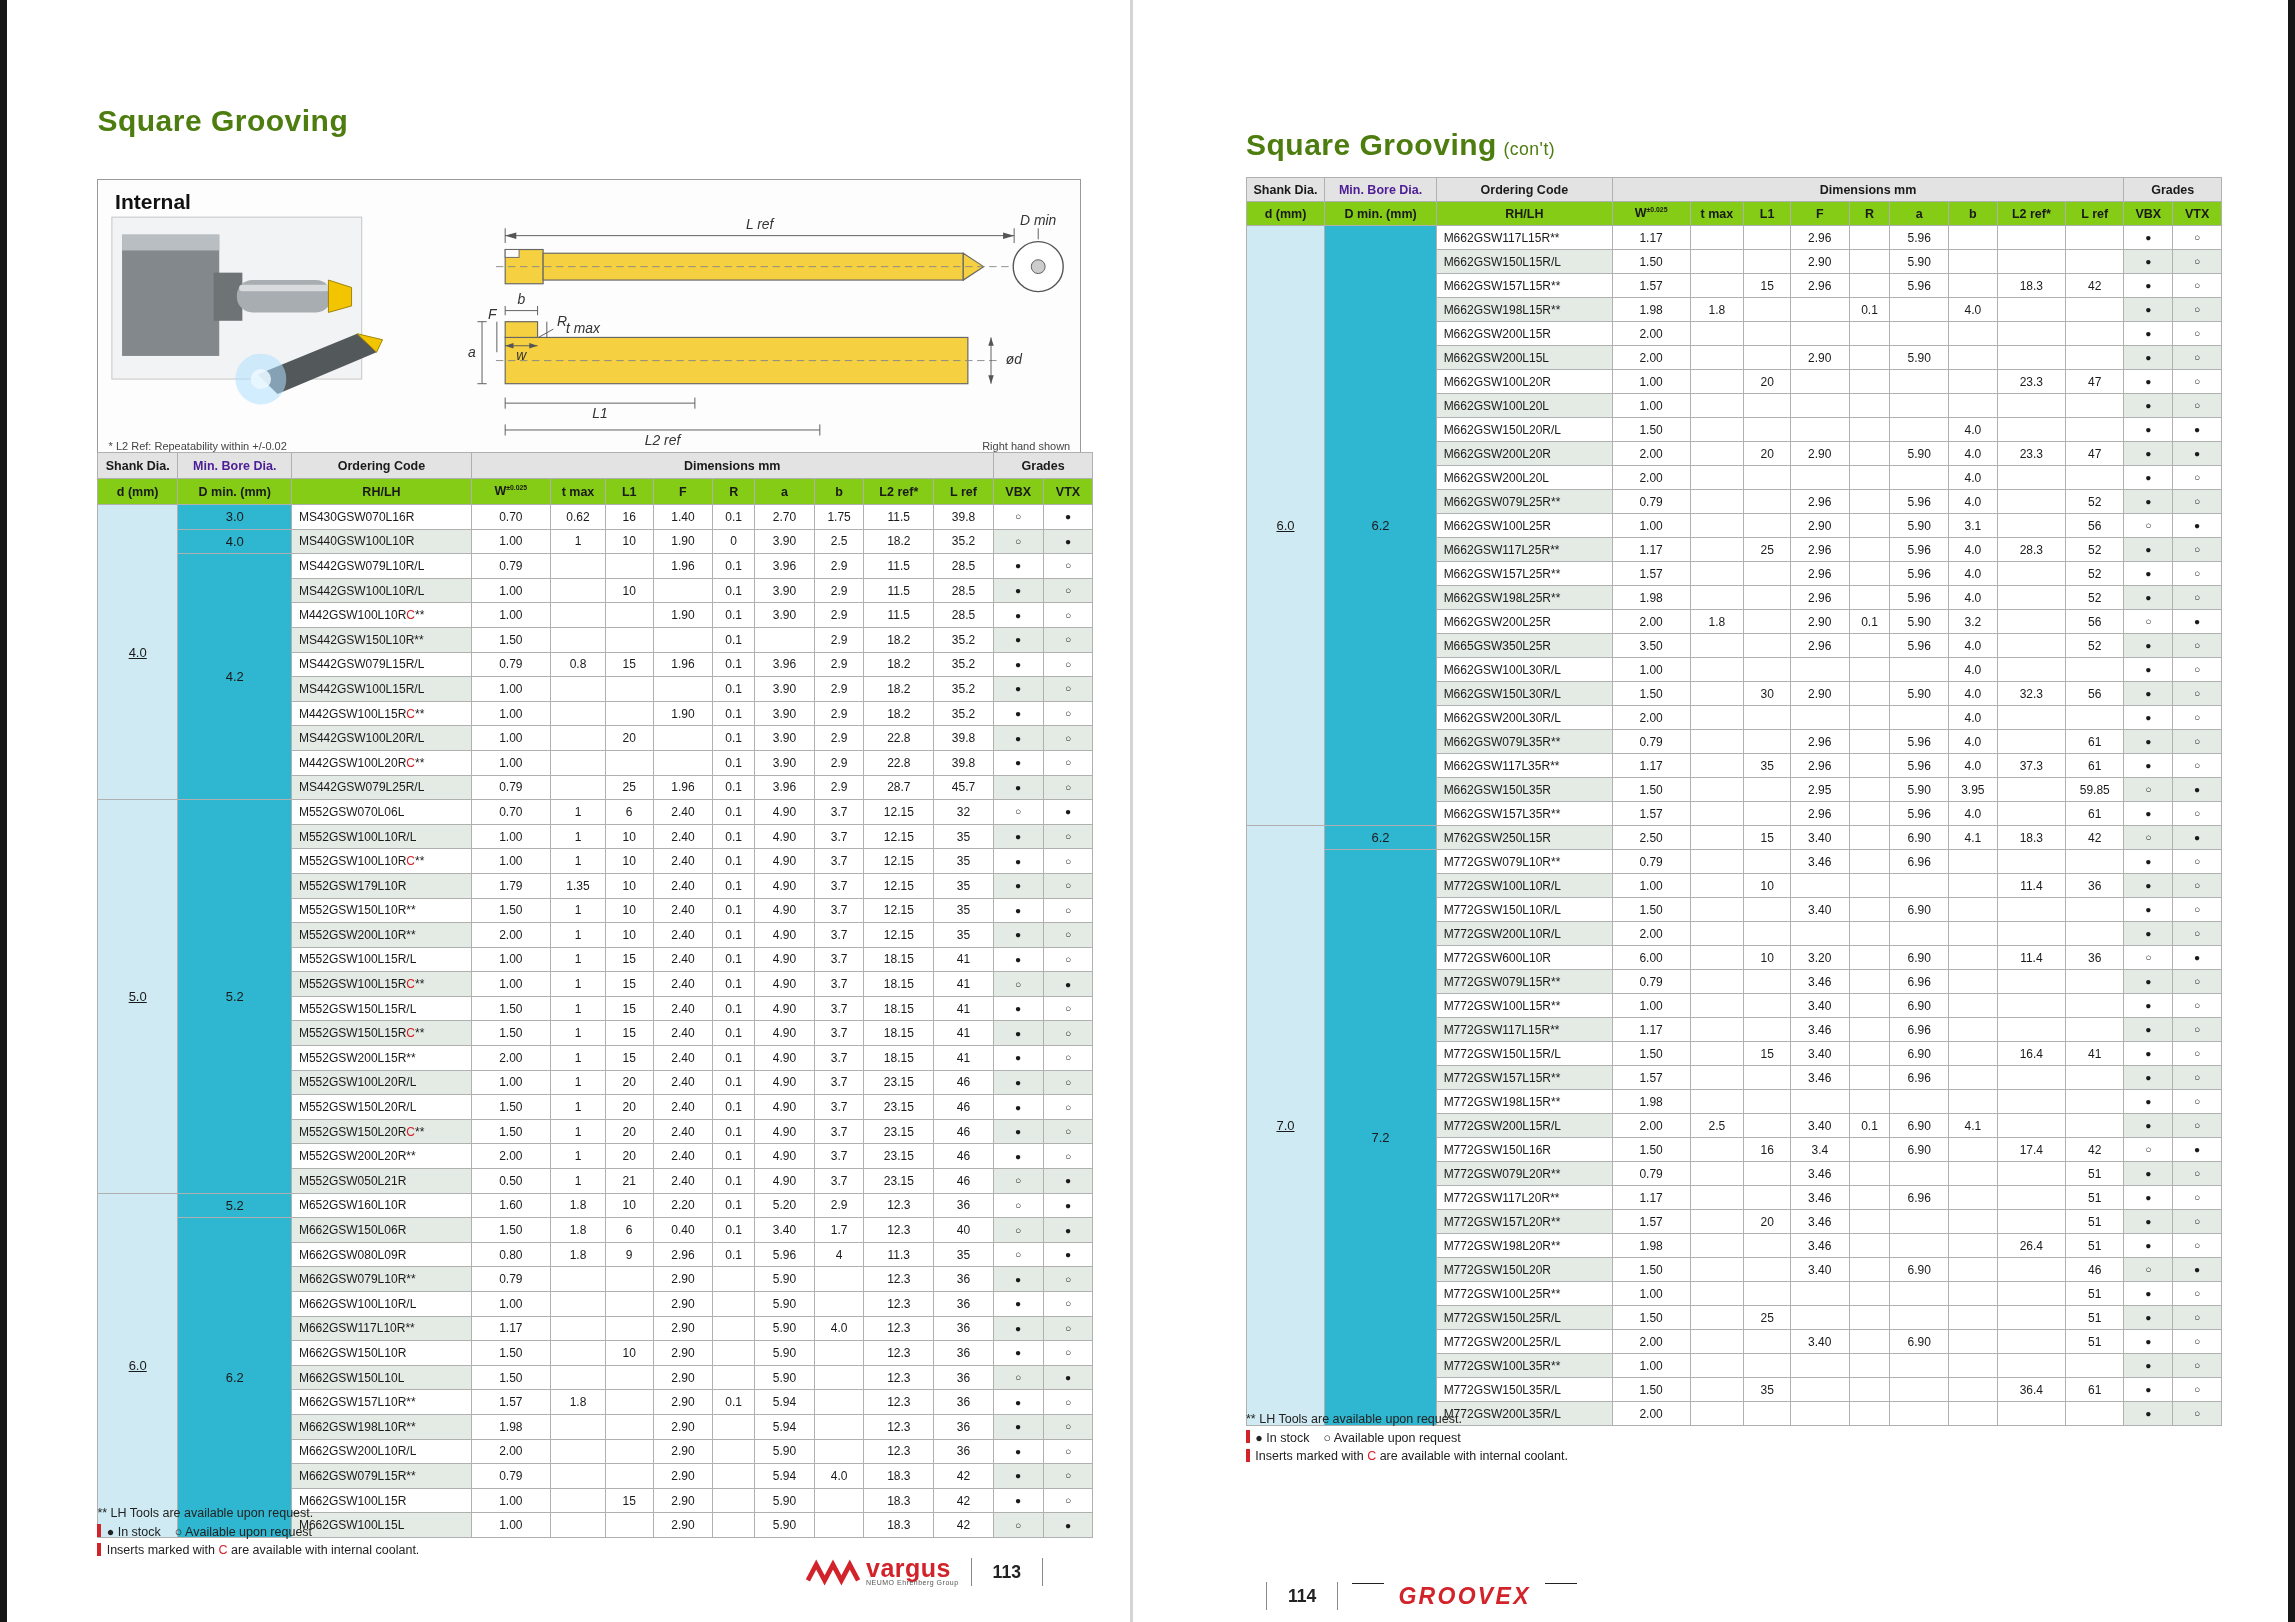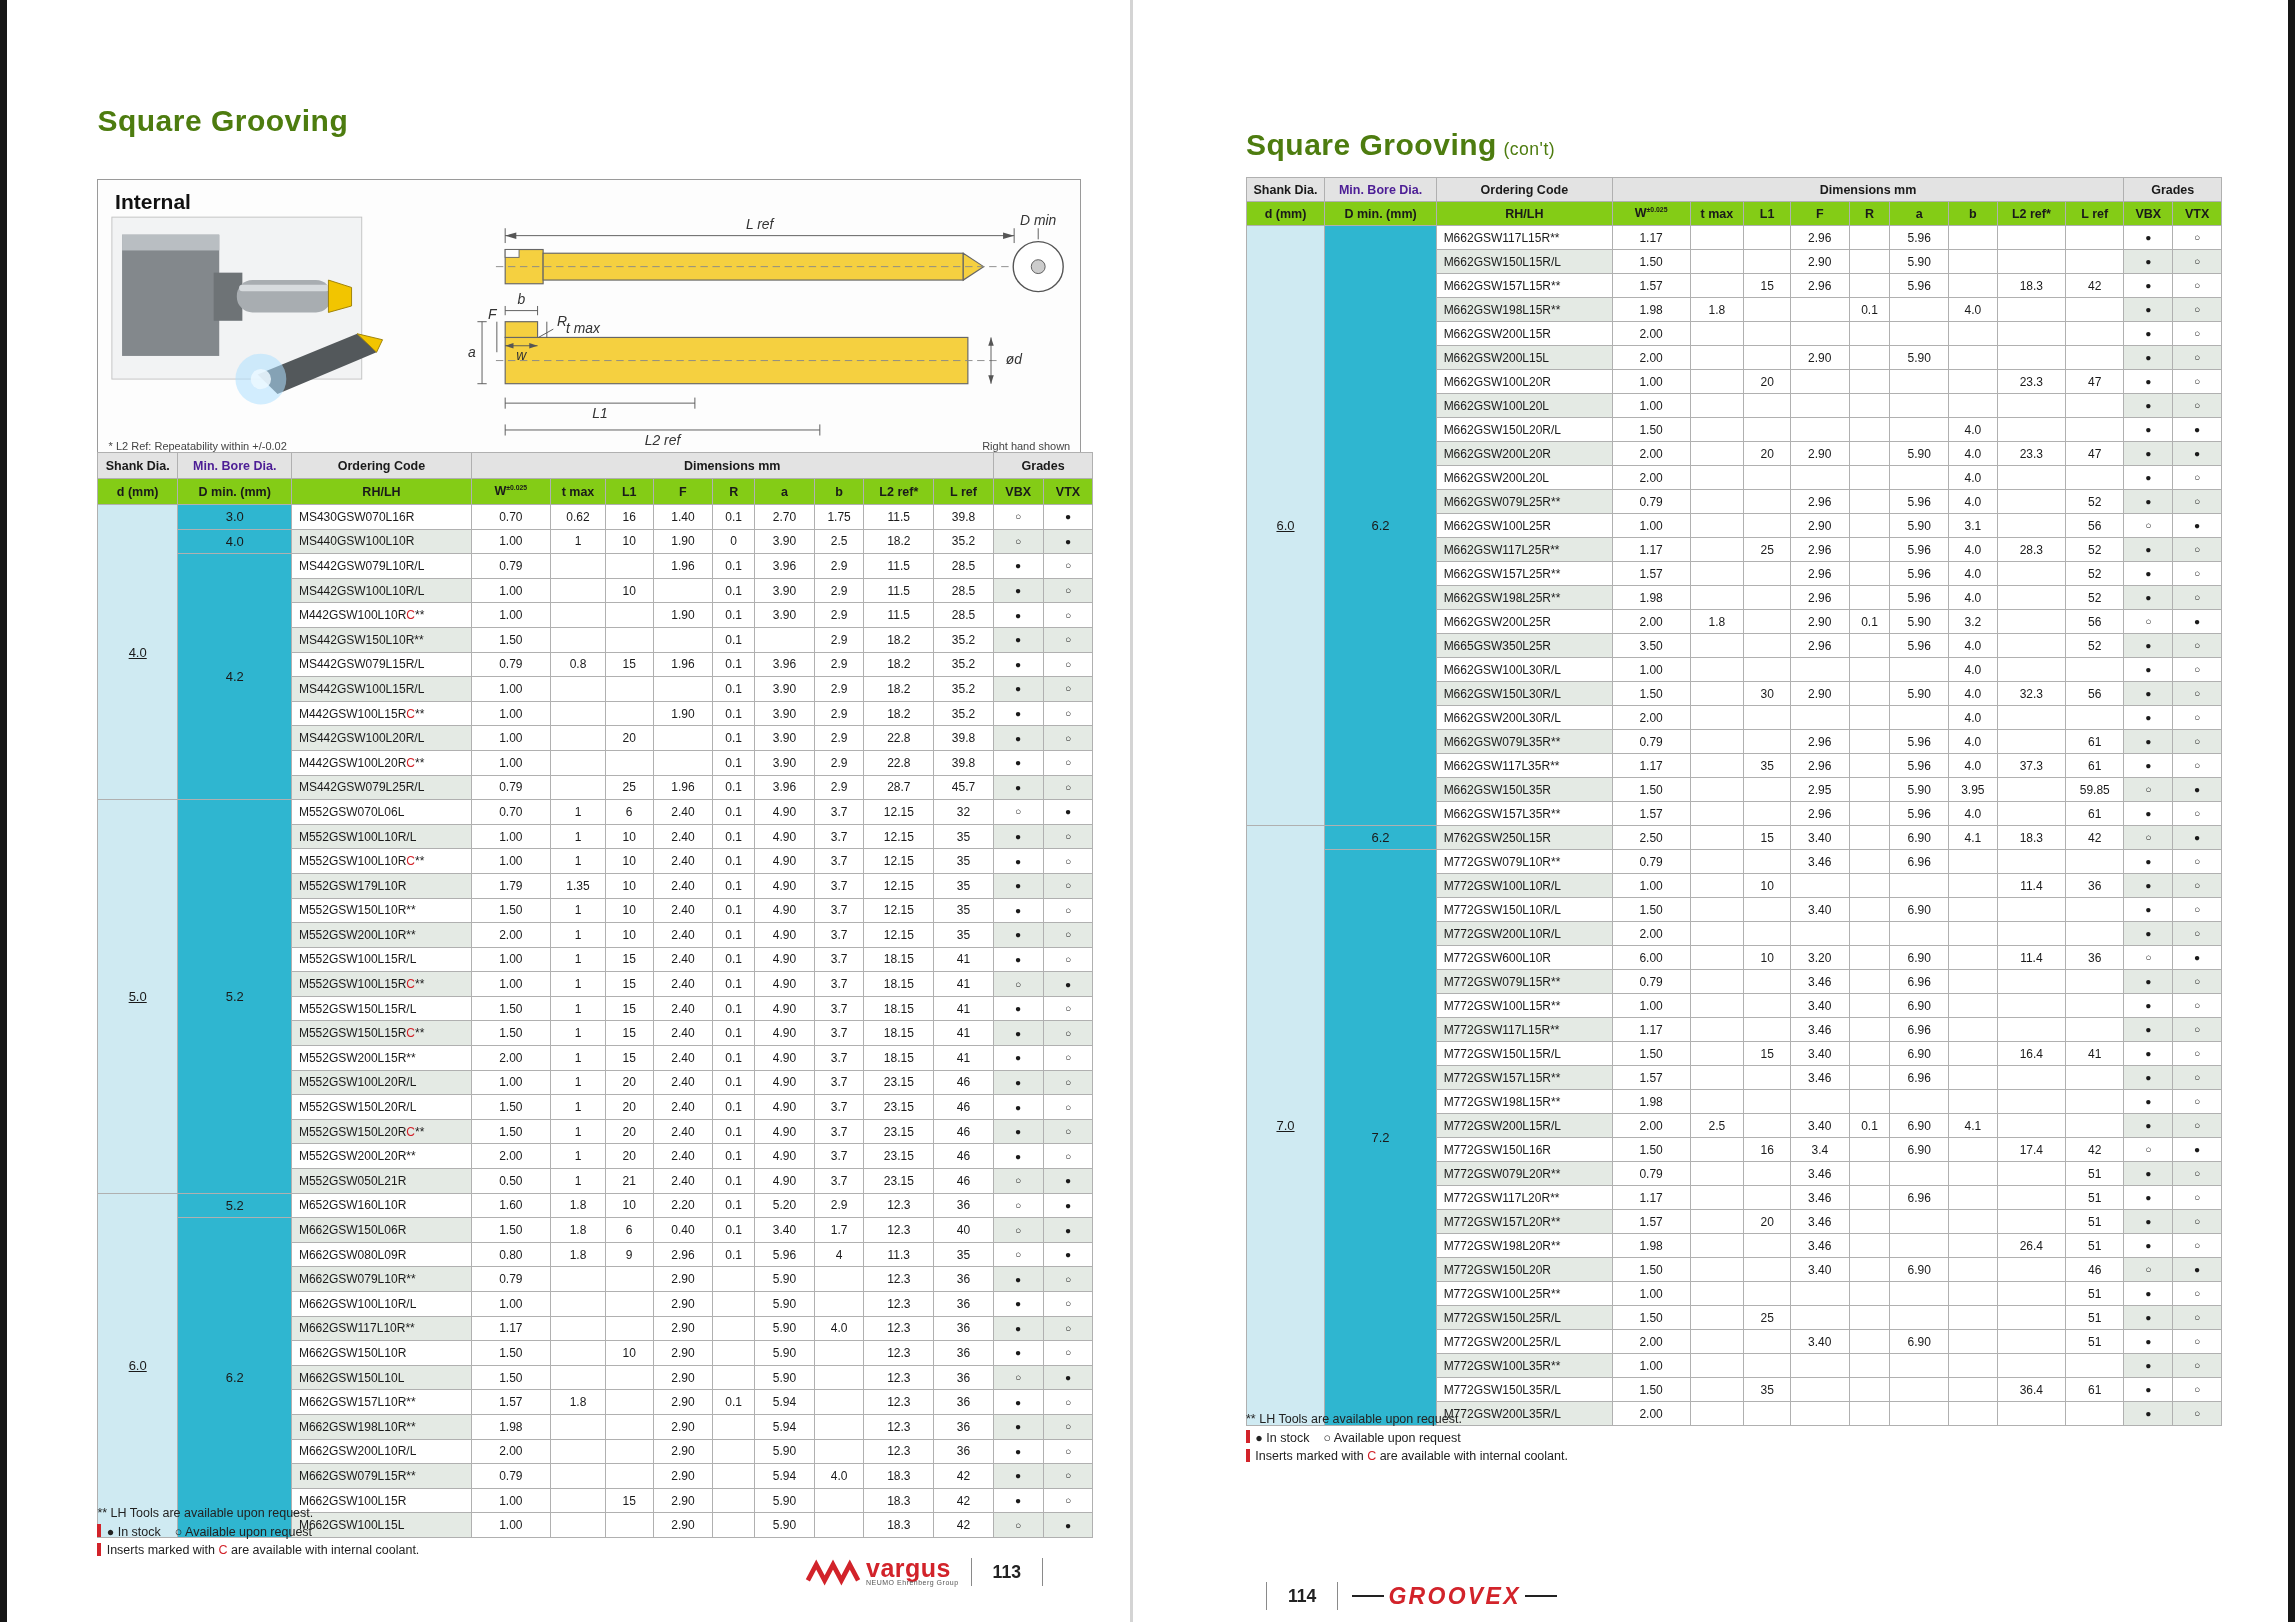--- a/index.html
+++ b/index.html
@@ -71,21 +71,21 @@
   .fn-gap{display:inline-block;width:14px;}
 
   
   .pagefoot{position:absolute;display:flex;align-items:center;gap:0;}
   .foot-113{left:798px;top:1558px;align-items:center;}
   .foot-114{left:130px;top:1558px;}
   .vlogo{display:flex;align-items:flex-end;gap:4.6px;margin-right:12px;}
   .vtext{color:#d2232a;font-weight:800;font-size:25px;line-height:20.4px;letter-spacing:0.5px;}
   .vsub{font-size:7px;color:#555;letter-spacing:0.5px;margin-top:0.9px;}
   .pgnum{font-size:17.6px;font-weight:bold;padding:0 21px;border-left:1.4px solid #8a8a8a;border-right:1.4px solid #8a8a8a;height:28px;line-height:28px;color:#222;}
-  .groovex{display:flex;align-items:center;gap:4px;margin-left:14px;}
+  .groovex{display:flex;align-items:flex-start;gap:14px;margin-left:14px;}
   .gxline{width:32px;height:1.9px;background:#222;}
   .gxtext{color:#d2232a;font-weight:800;font-style:italic;font-size:23px;letter-spacing:2.3px;}
 </style>
 </head>
 <body>
 
 <div class="edge left"></div>
 <div class="edge right"></div>
 <div class="gutter"></div>
 

